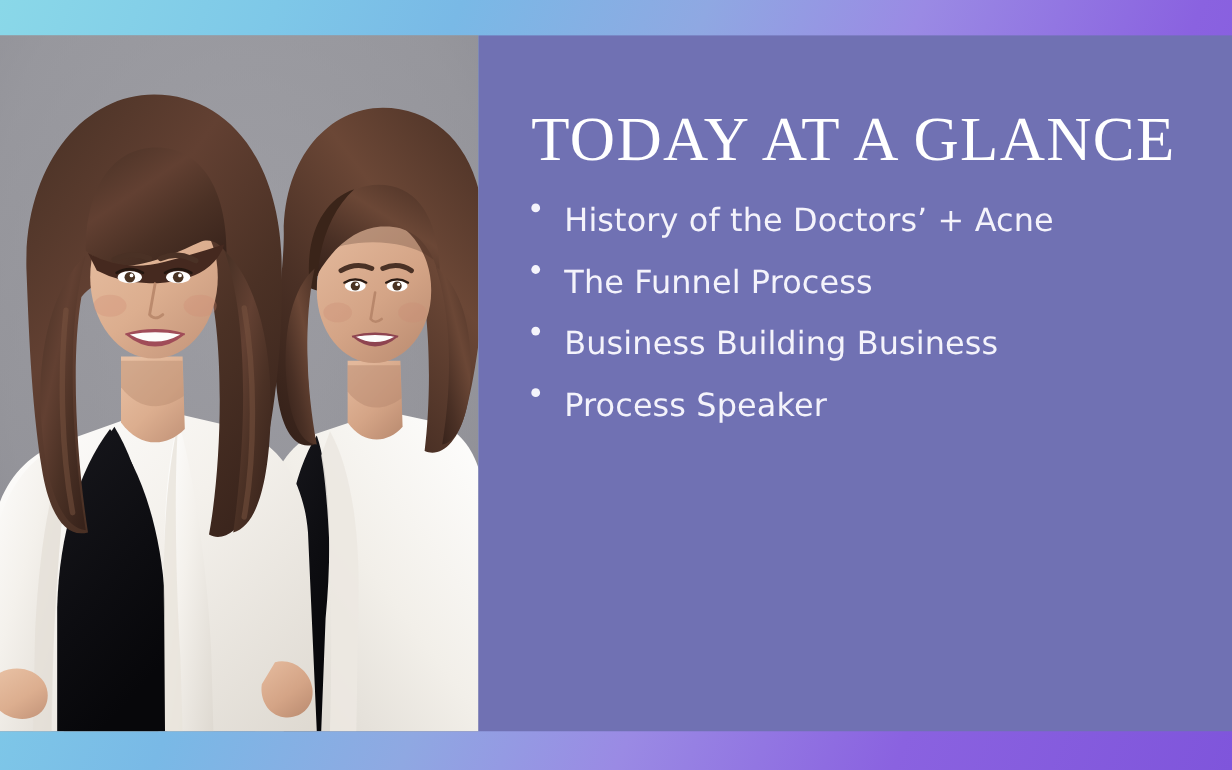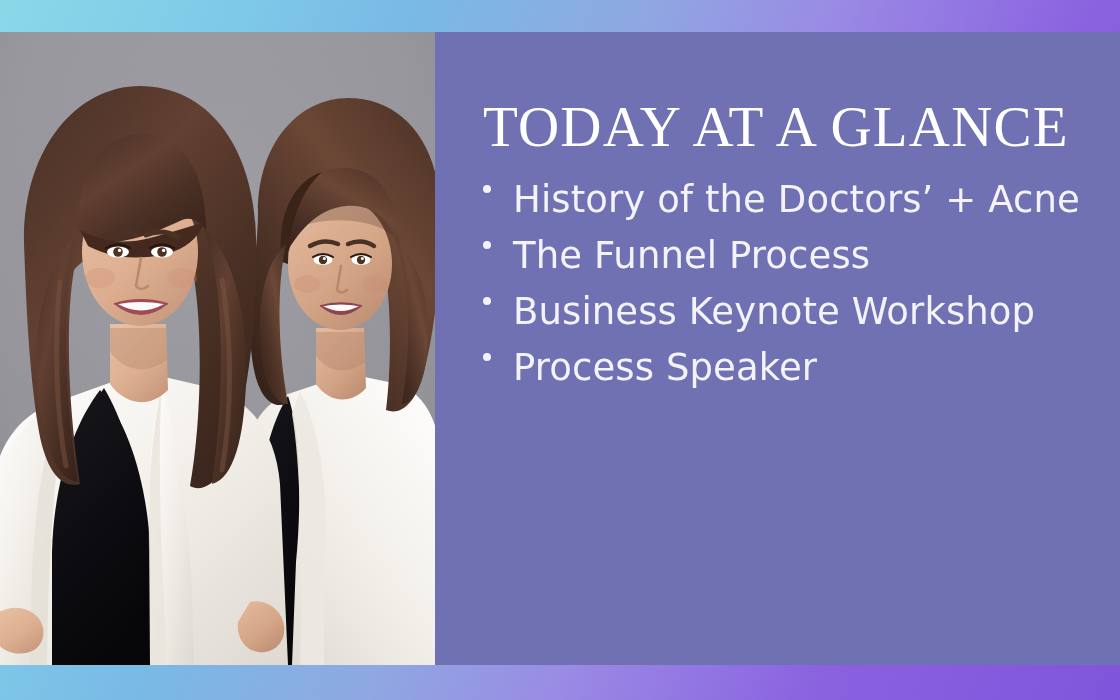--- a/index.html
+++ b/index.html
@@ -89,21 +89,21 @@
     list-style: none;
     width: 620px;
   }
 
   .bullet-item {
     display: flex;
     align-items: flex-start;
     height: 56px;
     color: #f4f3fb;
     font-family: "DejaVu Sans", "Liberation Sans", sans-serif;
-    font-size: 37px;
+    font-size: 29px;
     line-height: 56px;
     font-weight: 400;
     letter-spacing: 0.1px;
     white-space: nowrap;
   }
 
   .bullet-dot {
     flex: 0 0 30px;
     position: relative;
     top: -7px;
@@ -327,21 +327,21 @@
         <li class="bullet-item">
           <span class="bullet-dot"></span>
           <span class="bullet-text">History of the Doctors’ + Acne</span>
         </li>
         <li class="bullet-item">
           <span class="bullet-dot"></span>
           <span class="bullet-text">The Funnel Process</span>
         </li>
         <li class="bullet-item">
           <span class="bullet-dot"></span>
-          <span class="bullet-text">Business Keynote Workshop</span>
+          <span class="bullet-text">Business Building Business</span>
         </li>
         <li class="bullet-item">
           <span class="bullet-dot"></span>
           <span class="bullet-text">Process Speaker</span>
         </li>
       </ul>
 
     </div>
   </div>
 </div>

